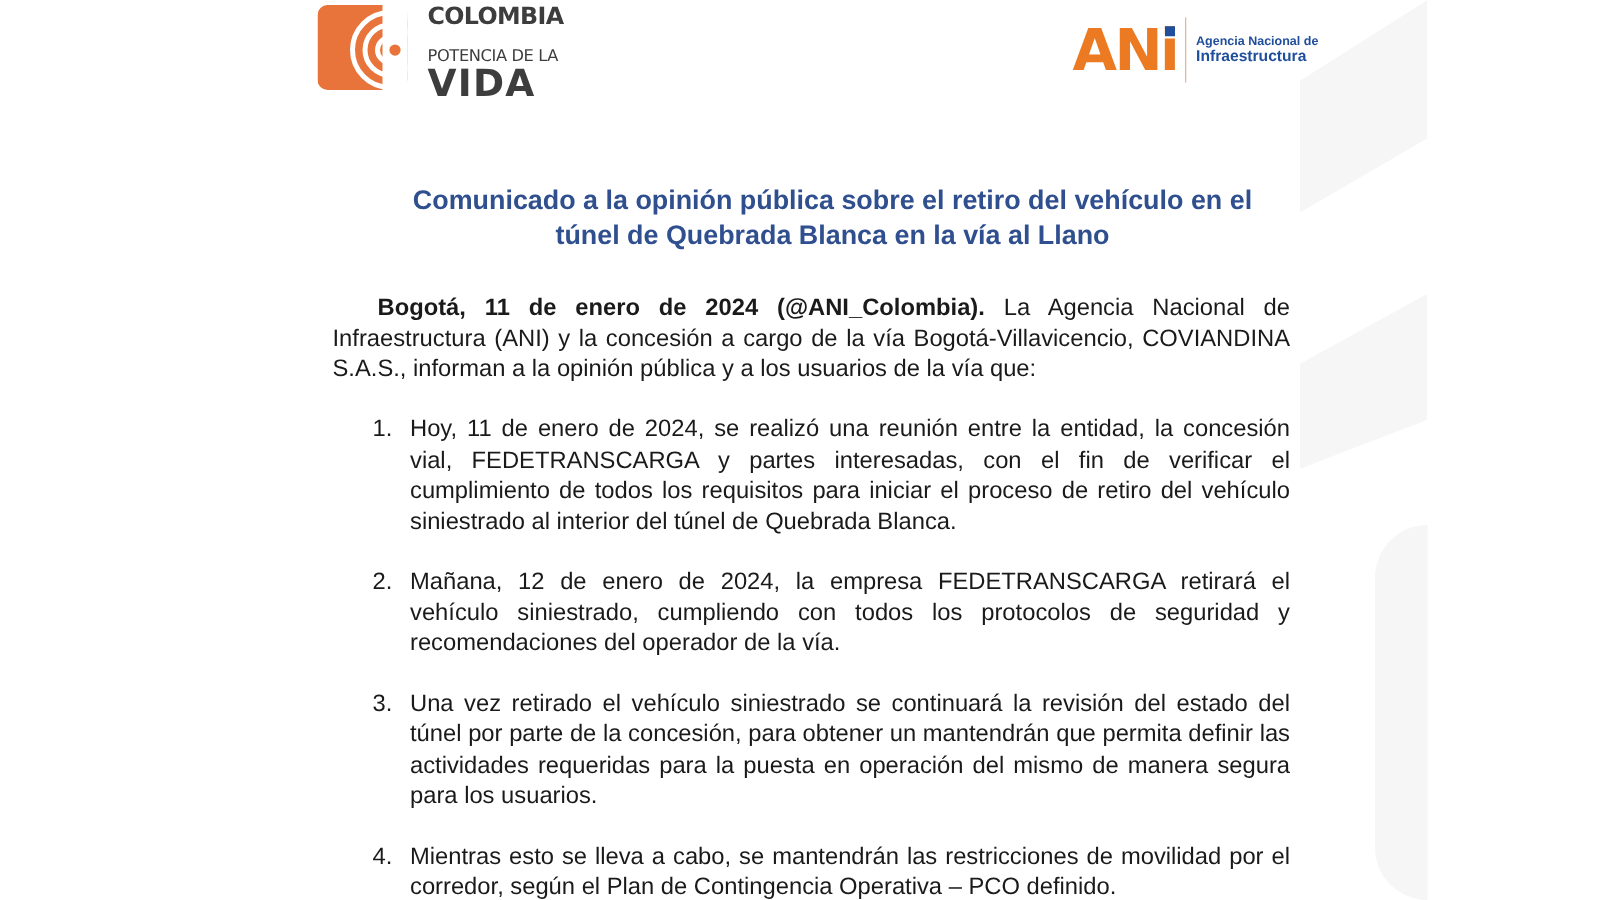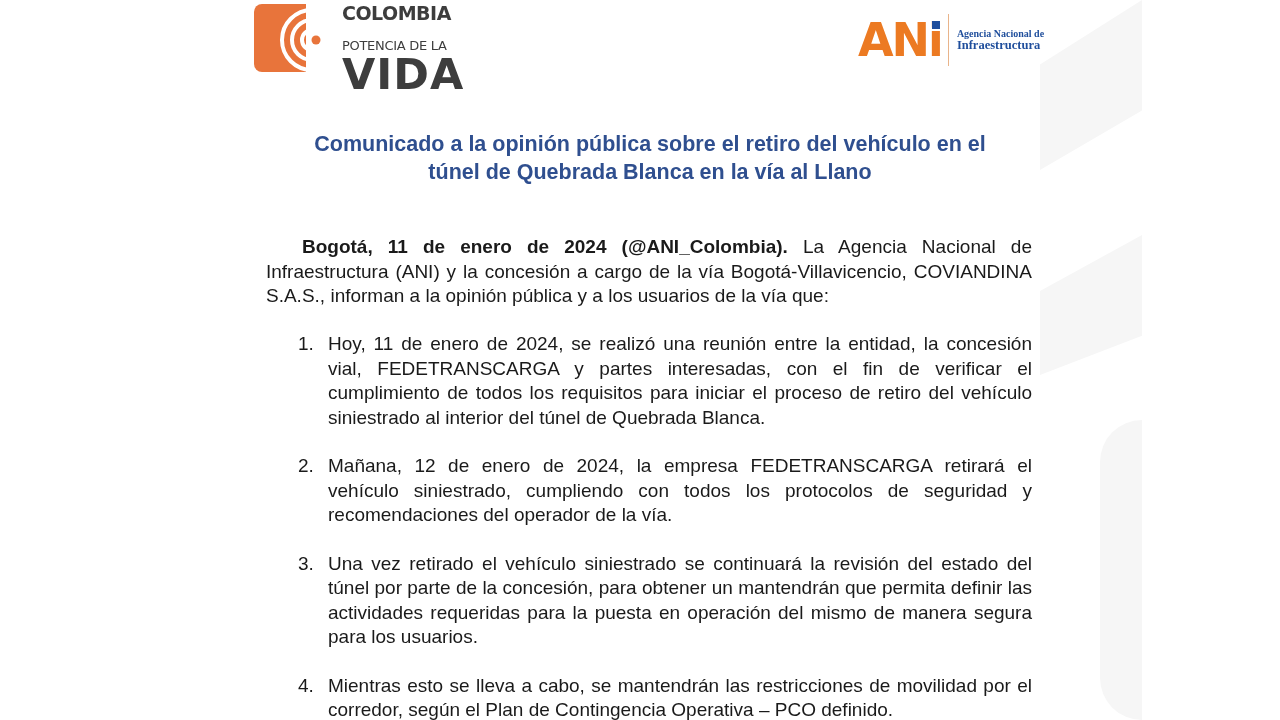--- a/index.html
+++ b/index.html
@@ -56,21 +56,21 @@
       font-size: 19px;
       letter-spacing: -0.5px;
     }
     .wm-mid {
       font-size: 13px;
       margin-top: 16px;
       letter-spacing: -0.3px;
     }
     .wm-big {
       font-weight: bold;
-      font-size: 43px;
+      font-size: 30px;
       letter-spacing: 1px;
       margin-top: 1px;
     }
 
     
     .logo-ani {
       position: absolute;
       left: 858px;
       top: 12px;
       height: 56px;
@@ -100,21 +100,21 @@
       width: 1px;
       height: 52px;
       background: #e9b48a;
       margin-left: 6px;
       margin-right: 8px;
     }
     .ani-text {
       display: flex;
       flex-direction: column;
       color: #1f4e9c;
-      font-family: Liberation Serif, serif;
+      font-family: Liberation Sans, sans-serif;
       line-height: 1.1;
     }
     .ani-text .l1 {
       font-size: 10px;
       font-weight: bold;
     }
     .ani-text .l2 {
       font-size: 12.5px;
       font-weight: bold;
     }
@@ -123,21 +123,21 @@
     .doc-title {
       position: absolute;
       left: 262px;
       top: 130px;
       width: 776px;
       text-align: center;
       color: #2f4f8f;
       font-weight: bold;
       font-size: 21.5px;
       line-height: 28px;
-      margin: 0;
+      margin: 16px;
     }
 
     
     .intro {
       position: absolute;
       left: 266px;
       top: 235px;
       width: 766px;
       font-size: 19px;
       line-height: 24.5px;

